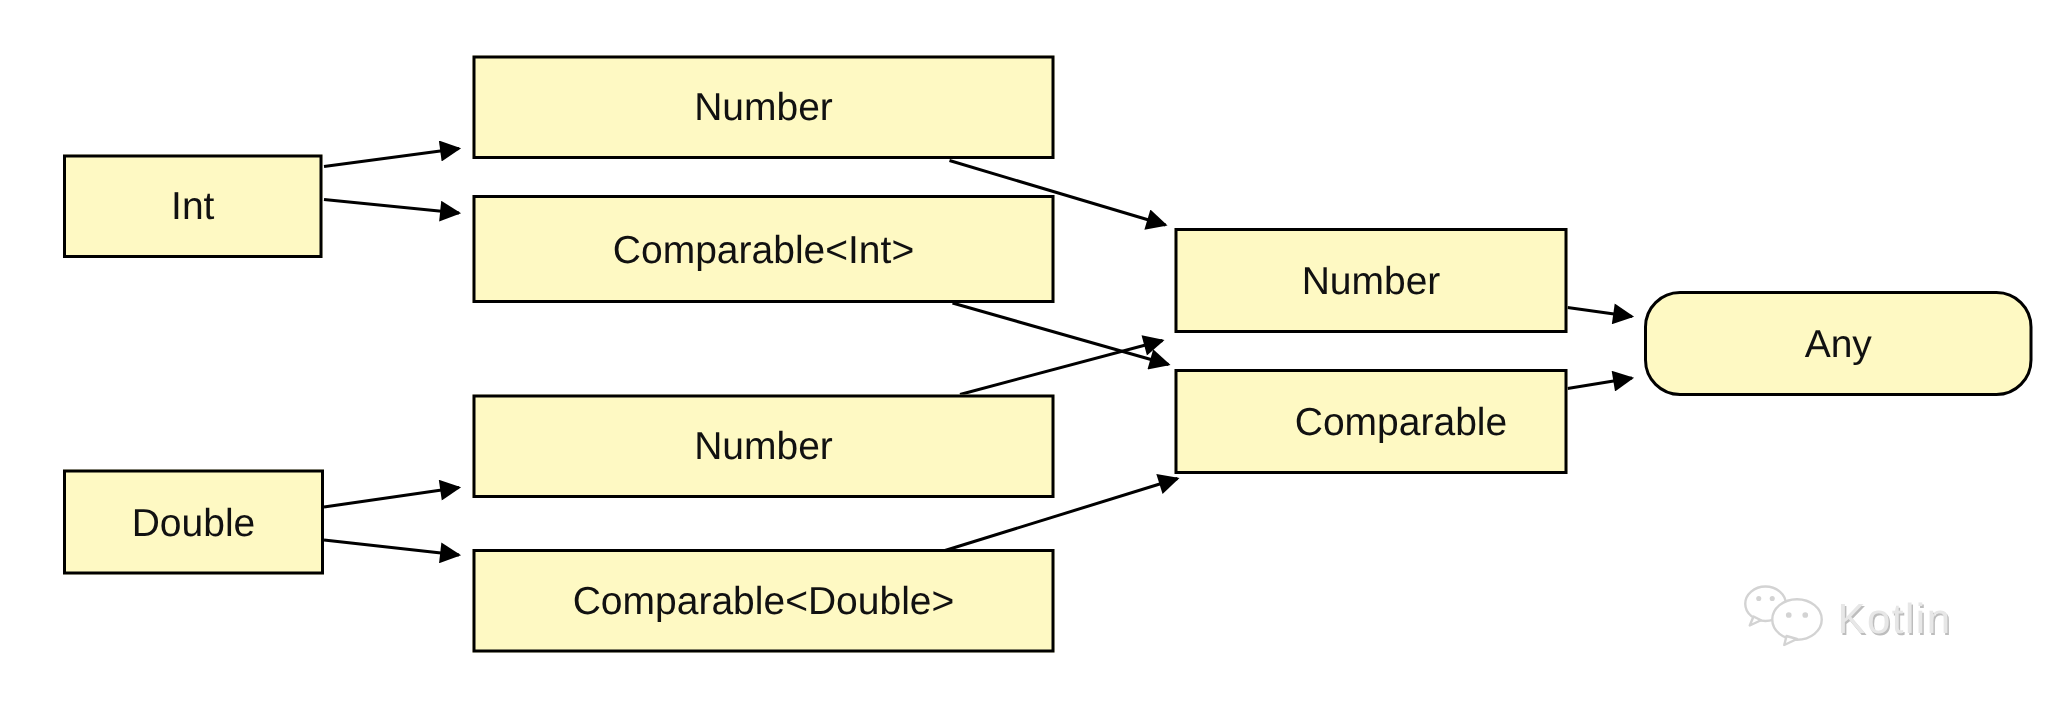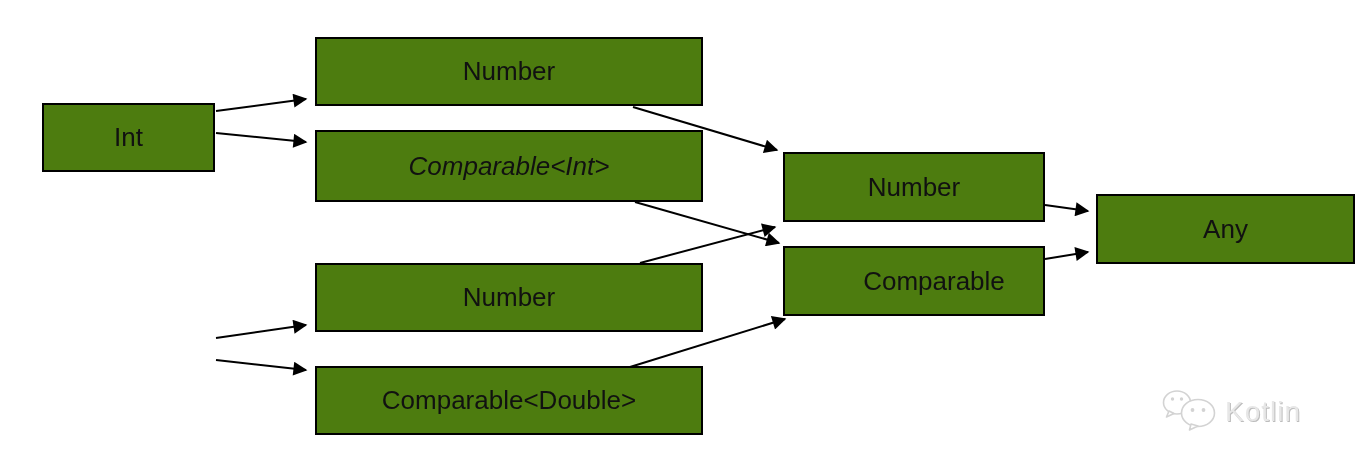--- a/index.html
+++ b/index.html
@@ -19,37 +19,37 @@
     position: absolute;
     left: 0;
     top: 0;
     width: 1366px;
     height: 470px;
   }
   .node {
     position: absolute;
     box-sizing: border-box;
     border: 2px solid #000000;
-    background: #4d7c0f;
+    background: #fef9c3;
     display: flex;
     align-items: center;
     justify-content: center;
     font-size: 26px;
     color: #111111;
     white-space: nowrap;
   }
   .n-int                { left: 42px;   top: 103px;  width: 173px; height: 69px; }
   .n-number-int         { left: 315px;  top: 37px;  width: 388px; height: 69px; }
-  .n-comparable-int     { left: 315px;  top: 130px; width: 388px; height: 72px; font-style: italic; }
+  .n-comparable-int     { left: 315px;  top: 130px; width: 388px; height: 72px; }
   .n-number-double      { left: 315px;  top: 263px; width: 388px; height: 69px; }
   .n-comparable-double  { left: 315px;  top: 366px; width: 388px; height: 69px; align-items: center; }
   .n-double             { left: 42px;   top: 313px; width: 174px; height: 70px; }
   .n-number-common      { left: 783px;  top: 152px; width: 262px; height: 70px; }
   .n-comparable-common  { left: 783px;  top: 246px; width: 262px; height: 70px; padding-left: 40px; }
-  .n-any                { left: 1096px; top: 194px; width: 259px; height: 70px; }
+  .n-any                { left: 1096px; top: 194px; width: 259px; height: 70px; border-radius: 24px; }
 
   #watermark {
     position: absolute;
     left: 1160px;
     top: 389px;
     display: flex;
     align-items: center;
     gap: 5px;
   }
   #watermark .wm-text {
@@ -90,20 +90,23 @@
   </div>
 
   <div class="node n-number-int">
     <span>Number</span>
   </div>
 
   <div class="node n-comparable-int">
     <span>Comparable&lt;Int&gt;</span>
   </div>
 
+  <div class="node n-double">
+    <span>Double</span>
+  </div>
 
   <div class="node n-number-double">
     <span>Number</span>
   </div>
 
   <div class="node n-comparable-double">
     <span>Comparable&lt;Double&gt;</span>
   </div>
 
   <div class="node n-number-common">

